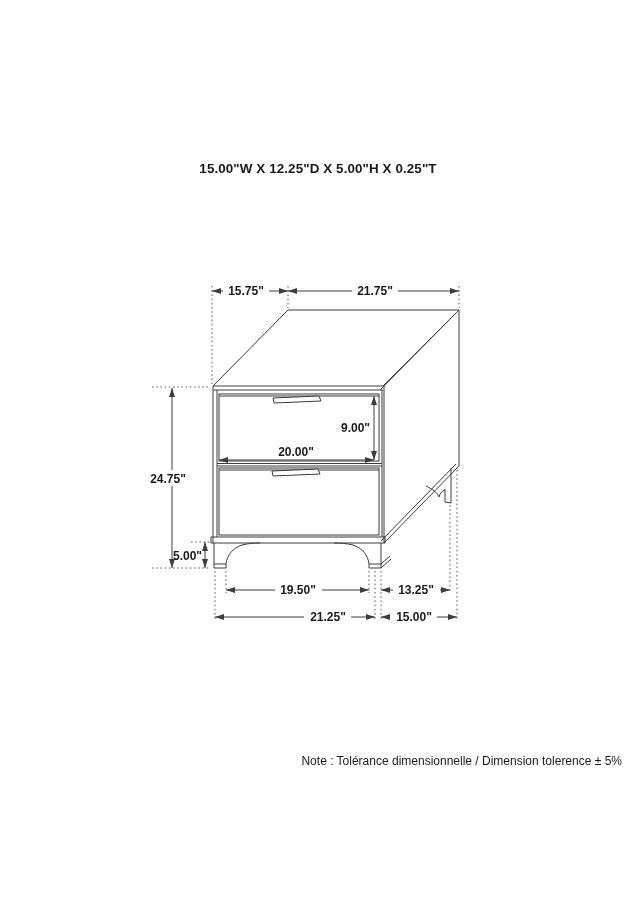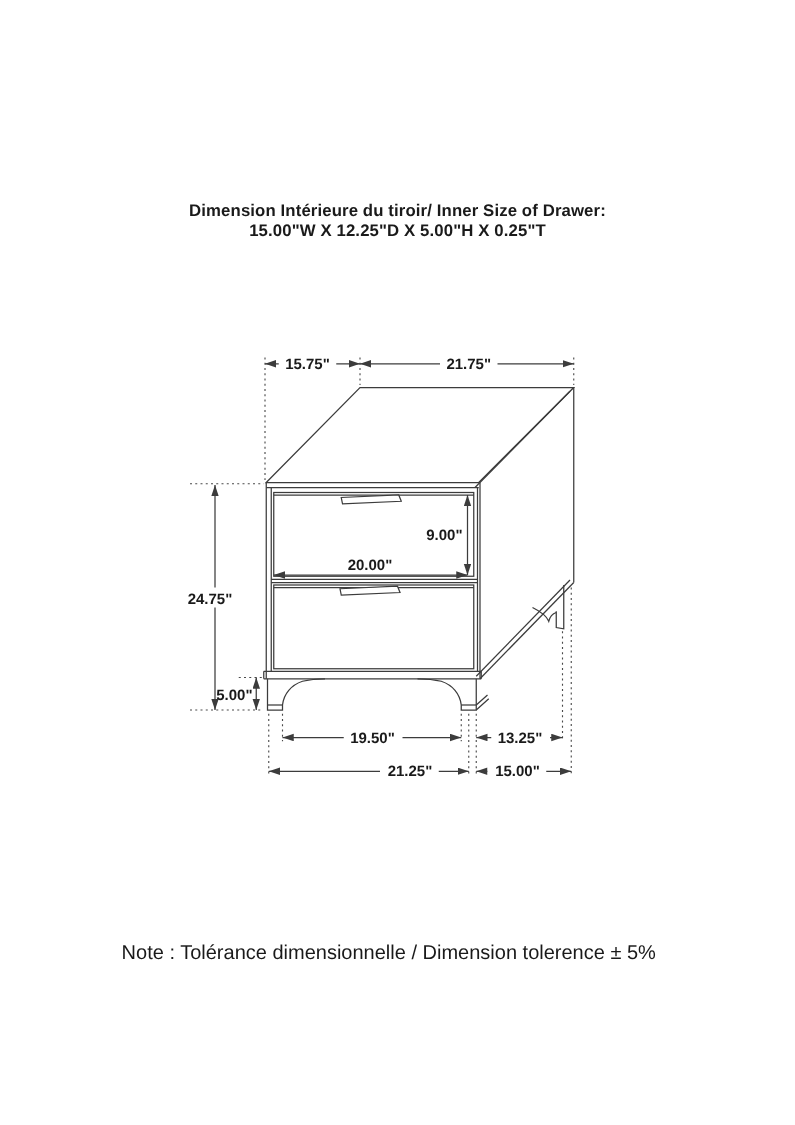--- a/index.html
+++ b/index.html
@@ -5,40 +5,39 @@
   html,body{margin:0;padding:0;}
   body{
     width:636px;height:900px;background:#ffffff;position:relative;overflow:hidden;
     font-family:"Liberation Sans",sans-serif;color:#1a1a1a;
   }
   .title-block{
     position:absolute;top:161px;left:0;width:636px;text-align:center;
     font-weight:bold;font-size:13.4px;line-height:16px;letter-spacing:0.1px;
   }
   .note-block{
-    position:absolute;top:754px;left:0;width:622px;text-align:center;
-    font-weight:normal;font-size:16px;
+    position:absolute;top:754px;left:0;width:622px;text-align:right;
+    font-weight:normal;font-size:12px;
   }
   svg text{
     font-family:"Liberation Sans",sans-serif;
     font-size:12px;font-weight:bold;fill:#1a1a1a;
   }
   .ln{stroke:#3c3c3c;stroke-width:1;fill:none;}
   .dim{stroke:#3c3c3c;stroke-width:1;fill:none;}
   .dot{stroke:#4a4a4a;stroke-width:0.9;fill:none;stroke-dasharray:1.6 2.6;}
   .mask{fill:#ffffff;stroke:none;}
   .handle{fill:#ffffff;stroke:#3c3c3c;stroke-width:1;}
 </style>
 </head>
 <body>
 
 
 
 <div class="title-block">
-  <div>Dimension Intérieure du tiroir/ Inner Size of Drawer:</div>
   <div>15.00"W X 12.25"D X 5.00"H X 0.25"T</div>
 </div>
 
 <svg width="636" height="900" viewBox="0 0 636 900" xmlns="http://www.w3.org/2000/svg">
   <defs>
     <marker id="arrow" markerUnits="userSpaceOnUse" markerWidth="10" markerHeight="8" refX="9" refY="3" orient="auto-start-reverse">
       <path d="M0,0 L9,3 L0,6 Z" fill="#3c3c3c"></path>
     </marker>
   </defs>
 

